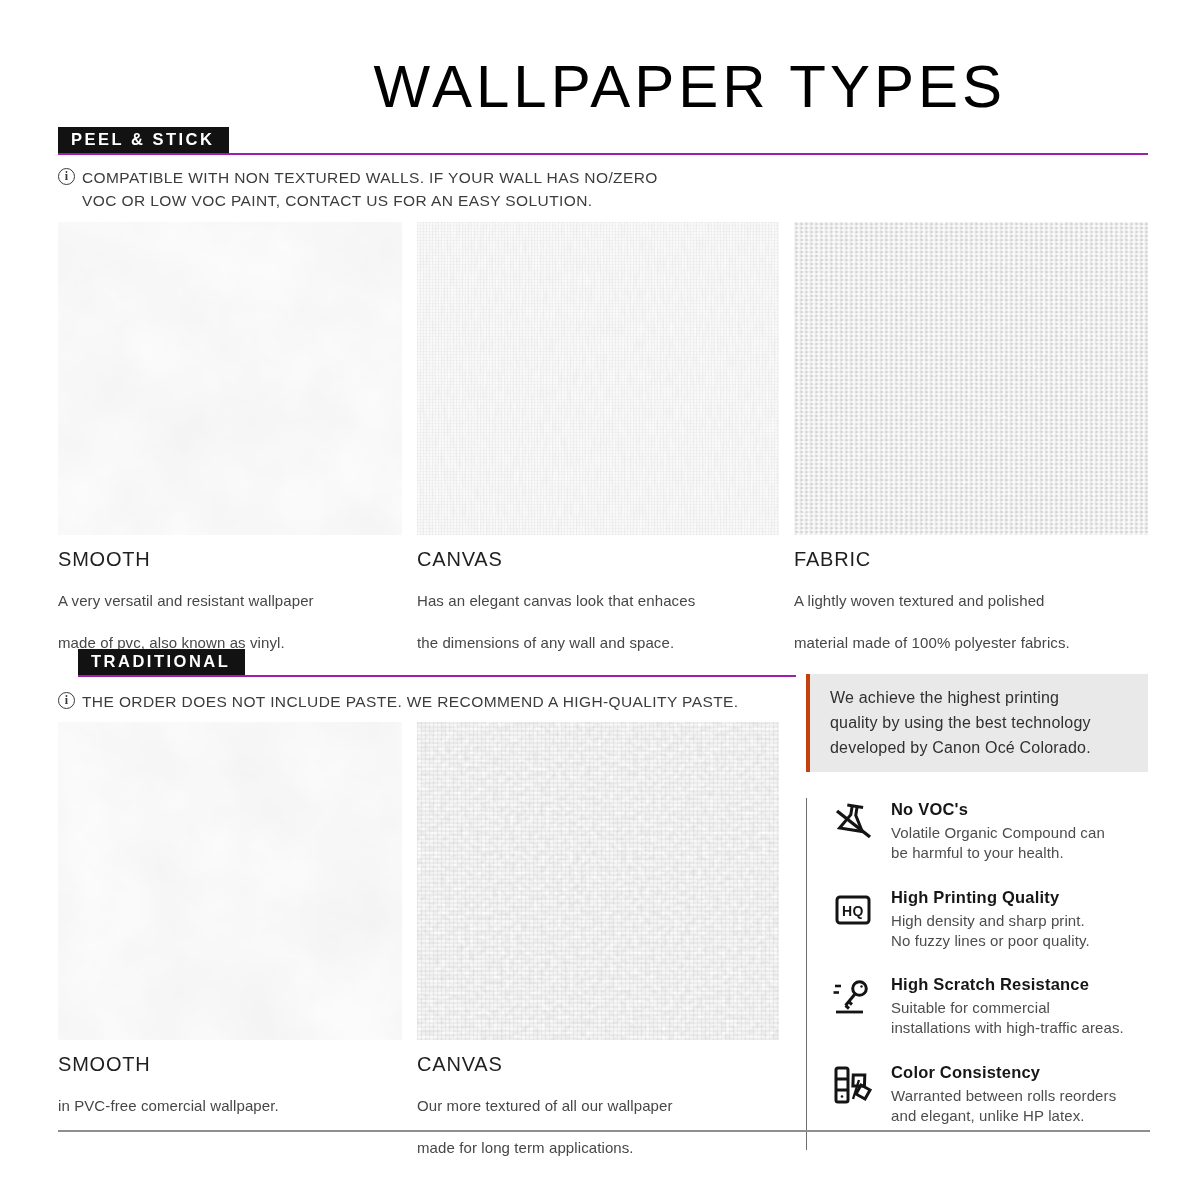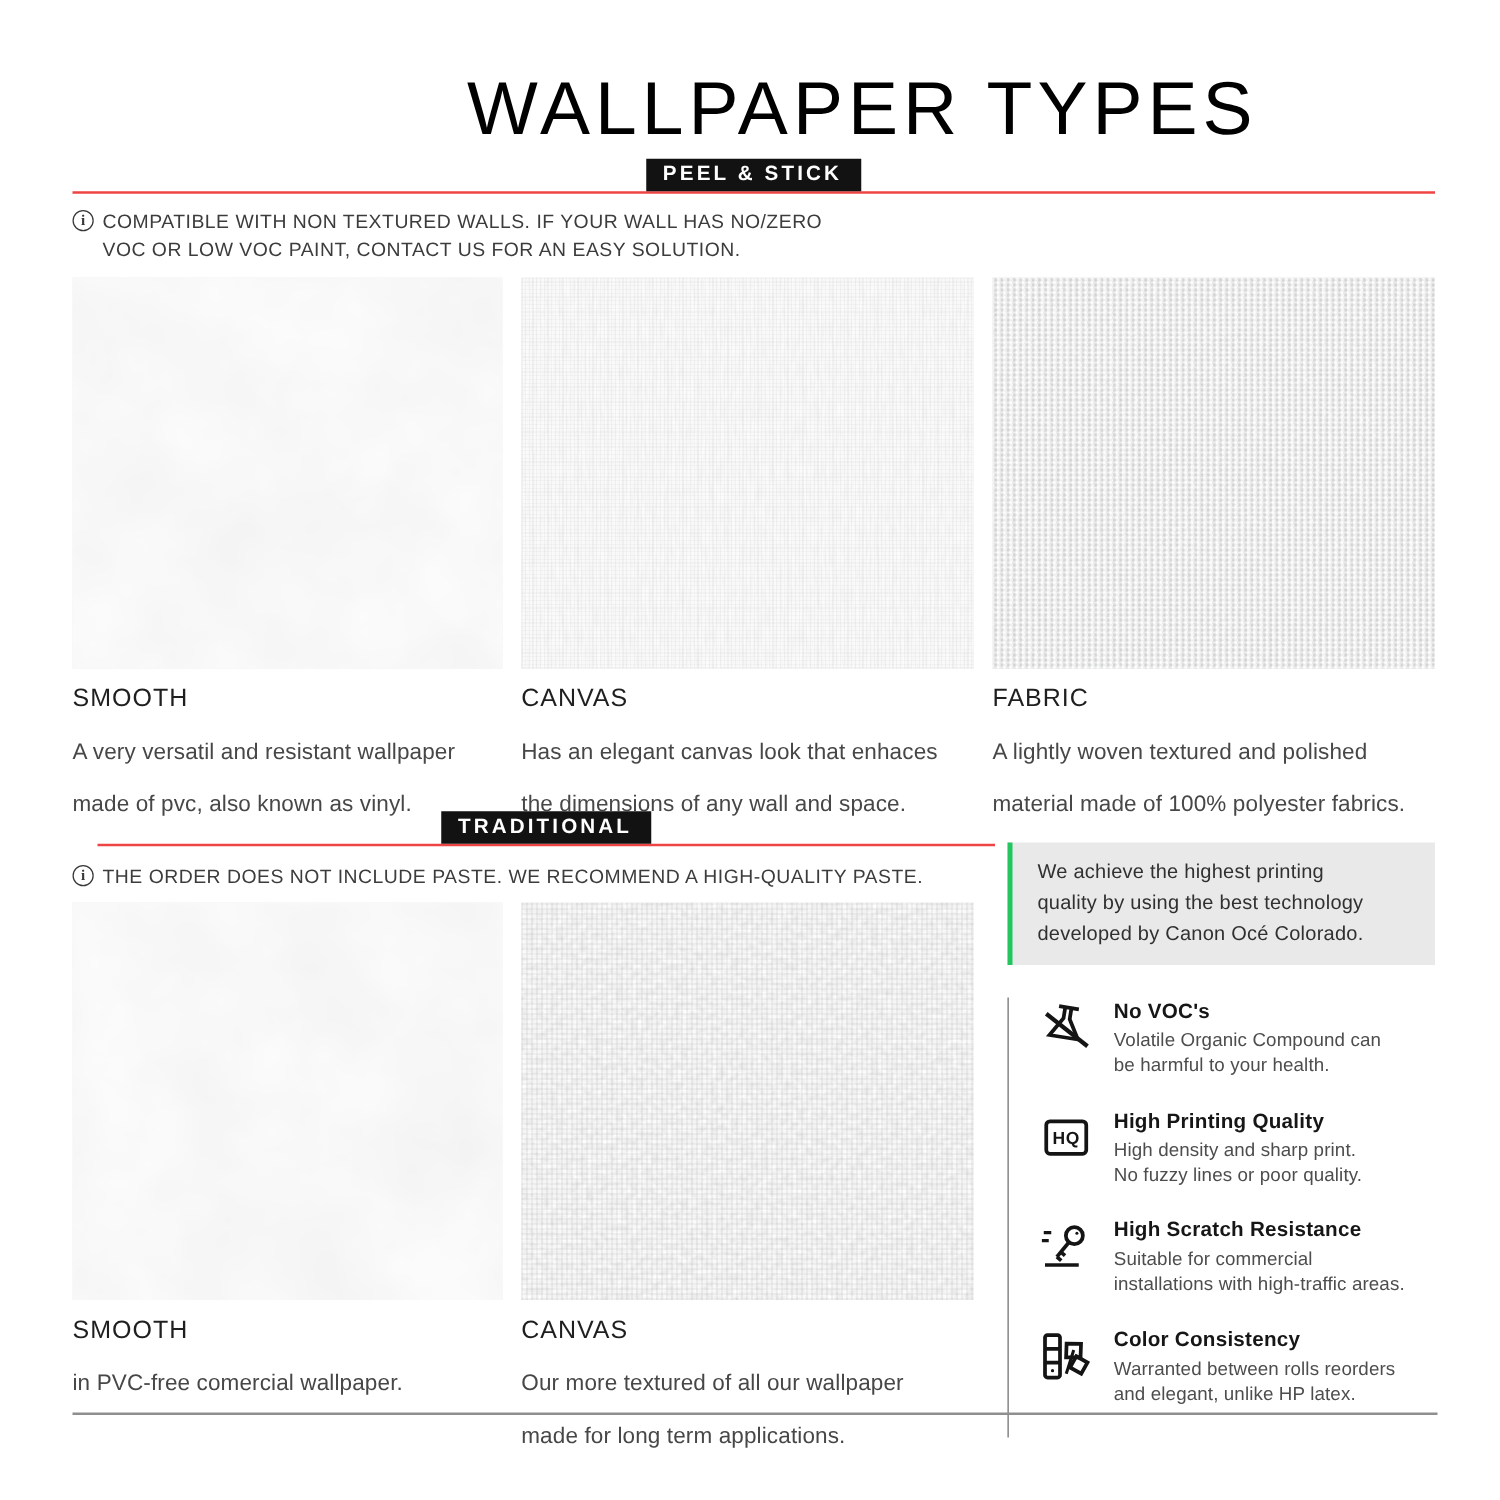--- a/index.html
+++ b/index.html
@@ -10,21 +10,21 @@
   .abs{position:absolute;}
 
   
   .page-title{
     left:0;top:52px;width:1006px;text-align:right;
     font-size:60px;font-weight:400;letter-spacing:4px;color:#000000;
     white-space:nowrap;
   }
 
   
-  .section-head{border-bottom:2px solid #ef4444;height:26px;text-align:center;}
+  .section-head{border-bottom:2px solid #a21caf;height:26px;}
   .section-head .badge{
     display:inline-block;background:#121212;color:#ffffff;
     font-size:16.5px;font-weight:700;letter-spacing:2.5px;
     padding:4px 15px 5px 13px;line-height:17px;white-space:nowrap;
   }
   .head-peel{left:58px;top:127px;width:1090px;}
   .head-trad{left:58px;top:649px;width:718px;margin-left:20px;}
 
   
   .note{display:flex;gap:7px;align-items:flex-start;}
@@ -70,27 +70,27 @@
       repeating-linear-gradient(90deg, rgba(80,85,85,.07) 0 1.5px, rgba(0,0,0,0) 1.5px 4px),
       repeating-linear-gradient(0deg, rgba(80,85,85,.055) 0 1.5px, rgba(0,0,0,0) 1.5px 4px);
   }
 
   
   .caption{margin-top:13px;}
   .caption h3{
     margin:0 0 8px 0;font-size:20px;font-weight:500;letter-spacing:.8px;color:#1f1f1f;
   }
   .caption .desc div{
-    font-size:18px;color:#474747;line-height:22.5px;white-space:nowrap;letter-spacing:.1px;margin-top:19px;
+    font-size:15px;color:#474747;line-height:22.5px;white-space:nowrap;letter-spacing:.1px;margin-top:19px;
   }
 
   
   .quote-box{
     left:806px;top:674px;width:342px;box-sizing:border-box;
-    background:#e9e9e9;border-left:4px solid #22c55e;
+    background:#e9e9e9;border-left:4px solid #c2410c;
     padding:12px 12px 12px 20px;
   }
   .quote-box div{font-size:16px;line-height:24.8px;color:#303030;white-space:nowrap;letter-spacing:.2px;}
 
   .features{
     left:806px;top:798px;width:344px;box-sizing:border-box;
     border-left:1.5px solid #6d6d6d;padding:2px 0 0 24px;
   }
   .feature{display:flex;gap:14px;margin-bottom:24px;}
   .f-icon{flex:none;width:46px;height:46px;display:flex;}

